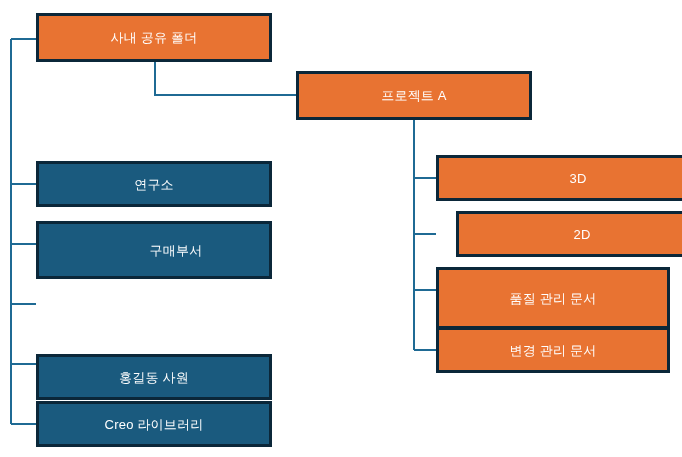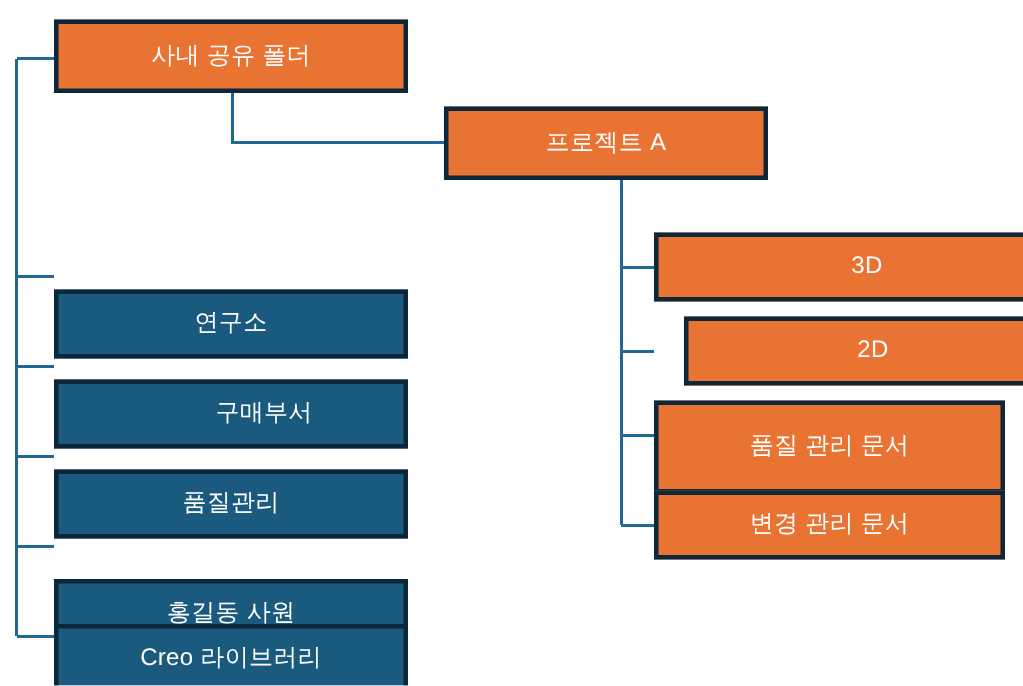--- a/index.html
+++ b/index.html
@@ -24,33 +24,32 @@
     pointer-events: none;
   }
   .node {
     position: absolute;
     box-sizing: border-box;
     display: flex;
     align-items: center;
     justify-content: center;
     border: 3px solid #0B2739;
     color: #ffffff;
-    font-size: 16px;
+    font-size: 13px;
     line-height: 1;
     letter-spacing: 0.2px;
     text-align: center;
     white-space: nowrap;
     user-select: none;
   }
   .node.orange {
     background: #E87332;
   }
   .node.blue {
     background: #1A5A7E;
-    margin-top: 32px;
   }
   .node-label {
     display: block;
   }
 </style>
 </head>
 <body>
 
 <div id="diagram-canvas">
 
@@ -75,37 +74,34 @@
       <path d="M414,234 L436,234"></path>
       <path d="M414,290 L436,290"></path>
       <path d="M414,350 L436,350"></path>
     </g>
   </svg>
 
   <div class="node orange" style="left:36px; top:13px; width:236px; height:49px;">
     <span class="node-label">사내 공유 폴더</span>
   </div>
 
-  <div class="node orange" style="left:296px; top:71px; width:216px; height:49px;">
+  <div class="node orange" style="left:296px; top:71px; width:236px; height:49px;">
     <span class="node-label">프로젝트 A</span>
   </div>
 
   <div class="node blue" style="left:36px; top:161px; width:236px; height:46px;">
     <span class="node-label">연구소</span>
   </div>
-  <div class="node blue" style="left:36px; top:221px; width:236px; height:46px;padding-left:44px;">
+  <div class="node blue" style="left:36px; top:221px; width:236px; height:58px;padding-left:44px;">
     <span class="node-label">구매부서</span>
-  </div>
-  <div class="node blue" style="left:36px; top:281px; width:236px; height:46px;">
-    <span class="node-label">품질관리</span>
   </div>
   <div class="node blue" style="left:36px; top:354px; width:236px; height:46px;">
     <span class="node-label">홍길동 사원</span>
   </div>
-  <div class="node blue" style="left:36px; top:384px; width:236px; height:46px;">
+  <div class="node blue" style="left:36px; top:401px; width:236px; height:46px;">
     <span class="node-label">Creo 라이브러리</span>
   </div>
 
   <div class="node orange" style="left:436px; top:155px; width:284px; height:46px;">
     <span class="node-label">3D</span>
   </div>
   <div class="node orange" style="left:456px; top:211px; width:252px; height:46px;">
     <span class="node-label">2D</span>
   </div>
   <div class="node orange" style="left:436px; top:267px; width:234px; height:62px;">

